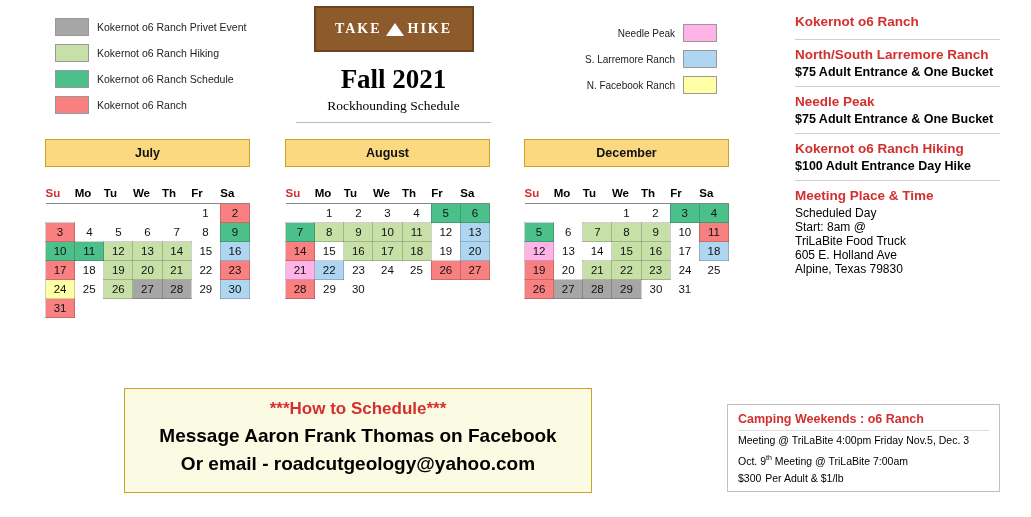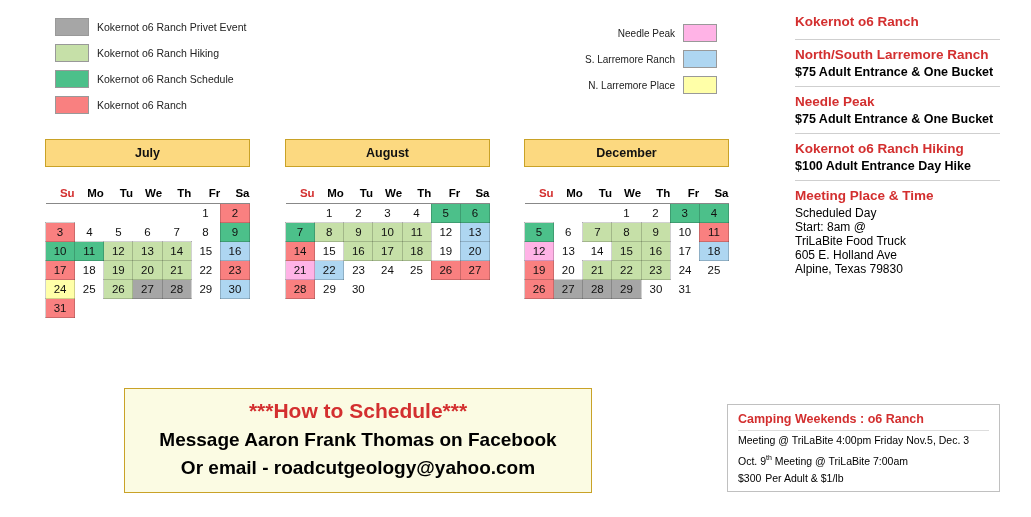--- a/index.html
+++ b/index.html
@@ -61,36 +61,36 @@
   .cal.nov { left:285px; }
   .cal.dec { left:524px; }
   .cal-head {
     background:#fcd980; border:1px solid #c9a227;
     text-align:center; font-weight:bold; font-size:12.5px;
     padding:6px 0; color:#111;
   }
   table.cal-grid { border-collapse:collapse; width:205px; margin-top:18px; }
   table.cal-grid th {
     font-size:11.5px; font-weight:bold; padding:2px 0 4px 0;
-    border-bottom:1px solid #888; text-align:right; width:29px;
+    border-bottom:1px solid #888; text-align:left; width:29px;
   }
   table.cal-grid th.sun { color:#d32f2f; }
   table.cal-grid td {
     font-size:11.5px; text-align:center; height:19px; width:29px;
     padding:0; color:#111;
   }
   td.c { border:1px solid rgba(0,0,0,0.18); }
 
   
   .howto {
     position:absolute; left:124px; top:388px; width:468px; height:105px;
     background:#fbfbe3; border:1px solid #c9a227;
     text-align:center; padding-top:10px;
   }
-  .howto-title { color:#d32f2f; font-weight:bold; font-size:21px; }
+  .howto-title { color:#d32f2f; font-weight:bold; font-size:17px; }
   .howto-line { font-weight:bold; font-size:19px; margin-top:6px; }
 
   
   .camping {
     position:absolute; left:727px; top:404px; width:273px; height:88px;
     border:1px solid #c0c0c0; padding:7px 10px;
   }
   .camping-title { color:#d32f2f; font-weight:bold; font-size:12.5px; border-bottom:1px solid #ddd; padding-bottom:4px; }
   .camping-line { font-size:10.5px; line-height:15px; margin-top:2px; }
   .camping-price { font-weight:bold; font-size:14px; }
@@ -114,32 +114,44 @@
     <div class="legend-row">
       <div class="legend-swatch" style="background:#4cc08a"></div>
       <div class="legend-label">Kokernot o6 Ranch Schedule</div>
     </div>
     <div class="legend-row">
       <div class="legend-swatch" style="background:#f98080"></div>
       <div class="legend-label">Kokernot o6 Ranch</div>
     </div>
   </div>
 
+  <div class="titleblock">
+    <div class="logo">
+      <div class="logo-text">
+        <span>TAKE</span>
+        <span class="logo-mtn"></span>
+        <span>HIKE</span>
+      </div>
+    </div>
+    <div class="season">Fall 2021</div>
+    <div class="subtitle">Rockhounding Schedule</div>
+    <div class="title-rule"></div>
+  </div>
 
   <div class="legend2">
     <div class="legend2-row">
       <div class="legend2-label">Needle Peak</div>
       <div class="legend2-swatch" style="background:#ffb3e6"></div>
     </div>
     <div class="legend2-row">
       <div class="legend2-label">S. Larremore  Ranch</div>
       <div class="legend2-swatch" style="background:#aed6f1"></div>
     </div>
     <div class="legend2-row">
-      <div class="legend2-label">N. Larremore  Place</div>
+      <div class="legend2-label">N. Facebook  Ranch</div>
       <div class="legend2-swatch" style="background:#ffffa8"></div>
     </div>
   </div>
 
   <div class="info">
     <div class="info-sec">
       <div class="info-head">Kokernot o6 Ranch</div>
     </div>
     <div class="info-sec">
       <div class="info-head">North/South Larremore Ranch</div>

